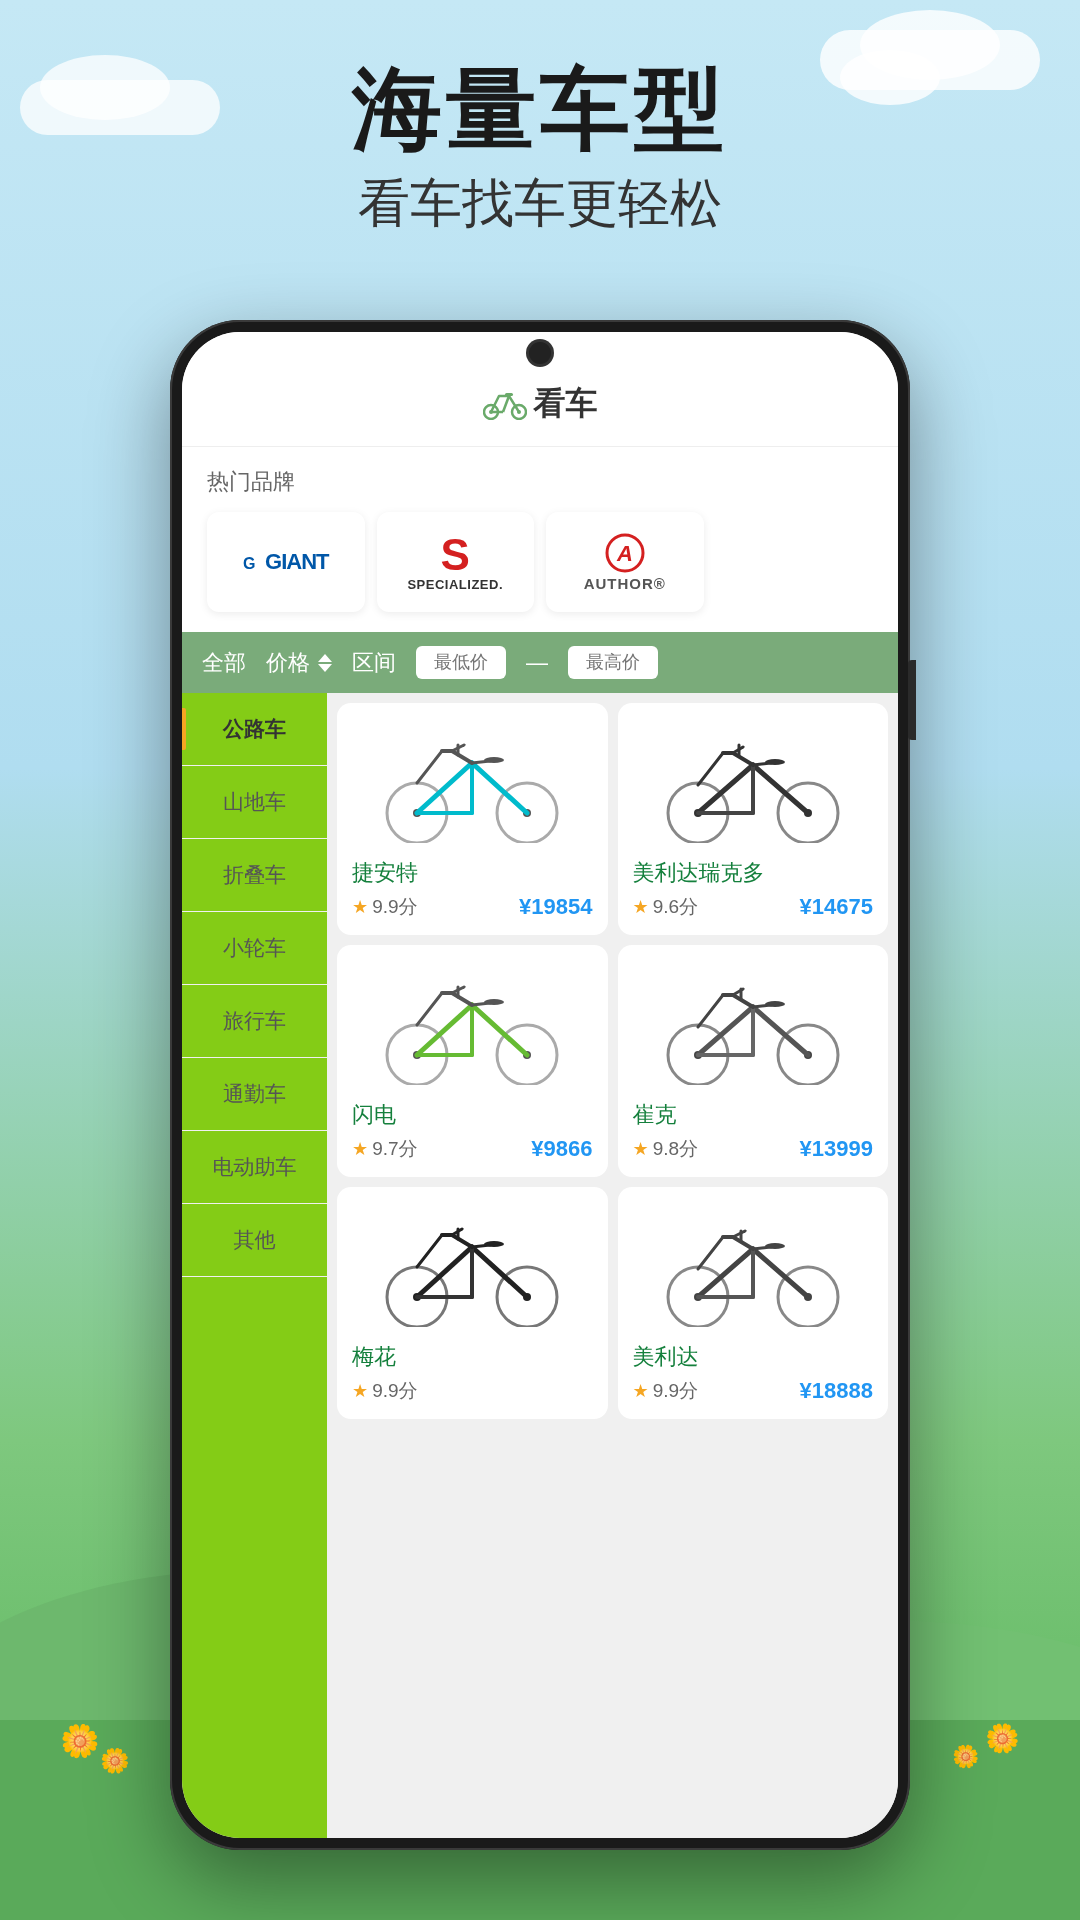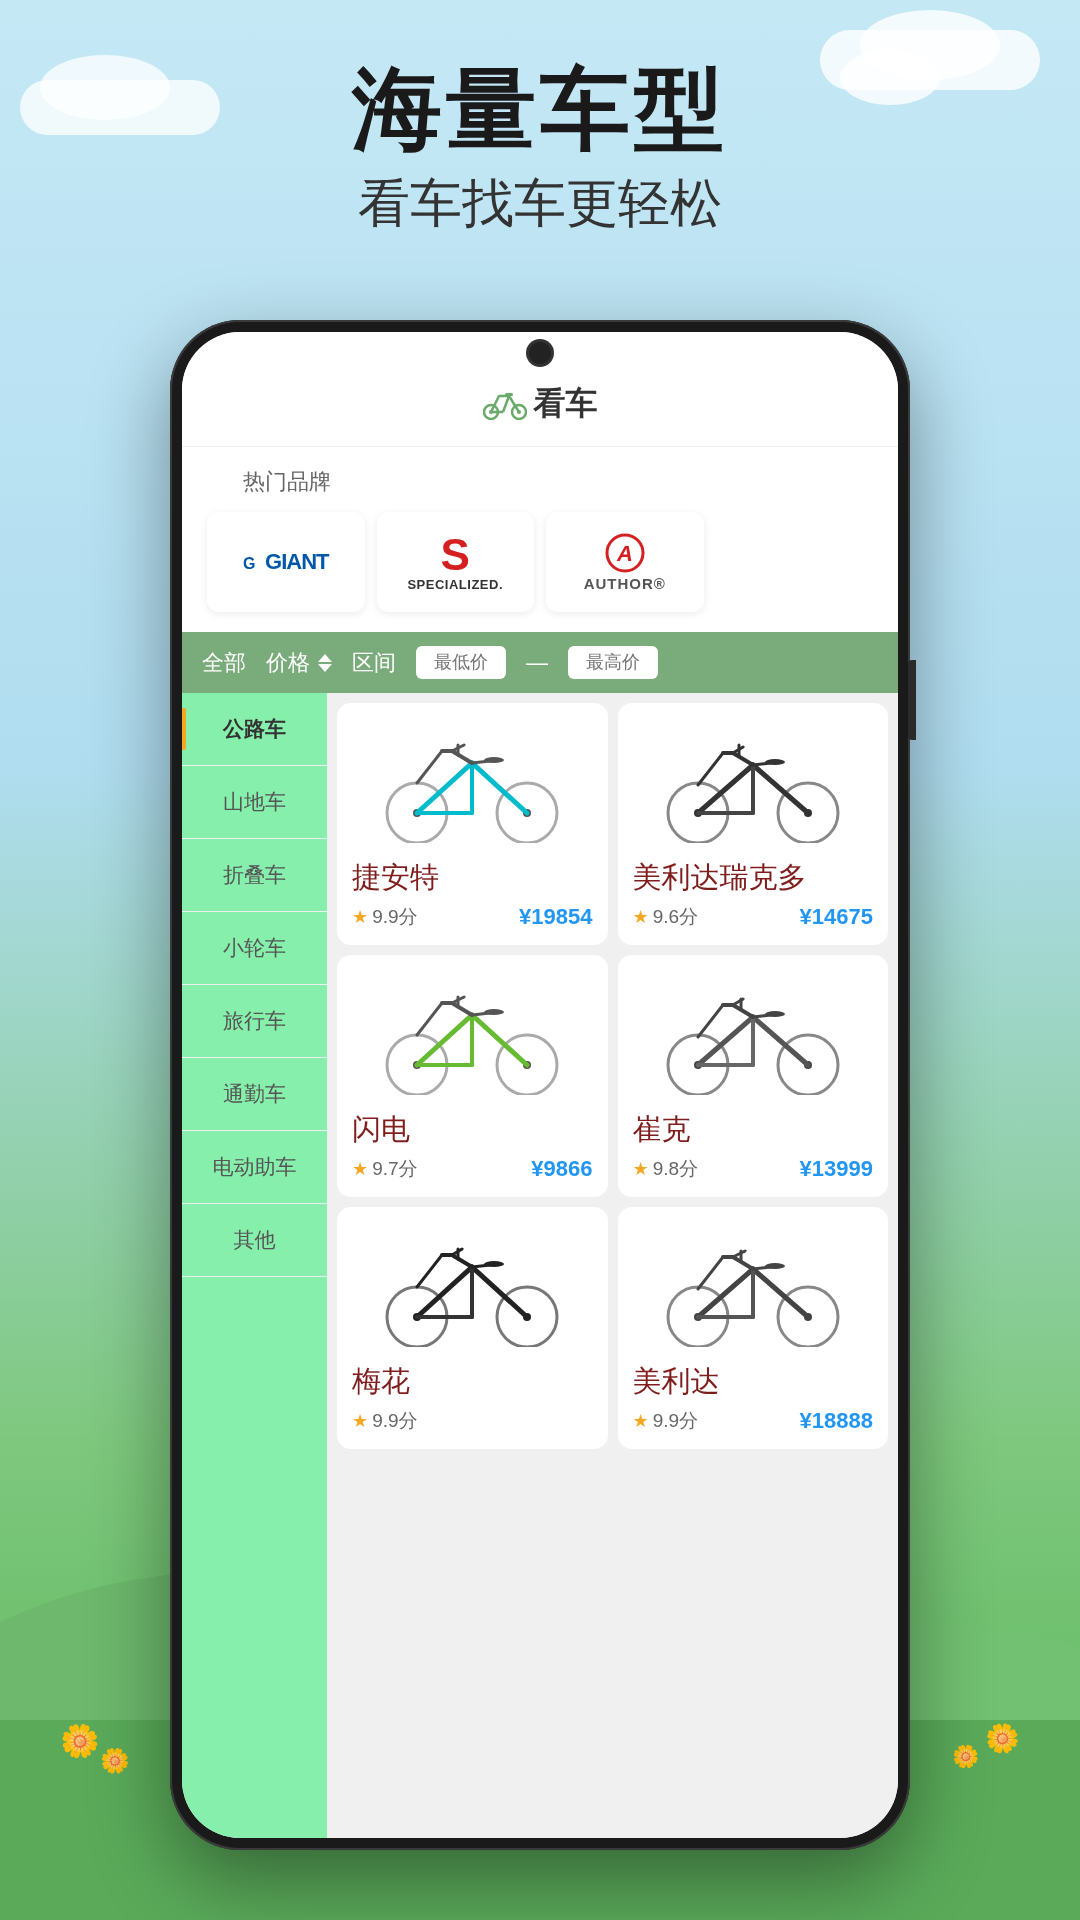--- a/index.html
+++ b/index.html
@@ -116,21 +116,20 @@
 
     
     .brands-section {
       background: white;
       padding: 20px 25px;
     }
     .brands-label {
       font-size: 22px;
       color: #666;
       margin-bottom: 15px;
-      margin-left: 36px;
     }
     .brands-grid {
       display: grid;
       grid-template-columns: repeat(4, 1fr);
       gap: 12px;
     }
     .brand-card {
       background: white;
       border-radius: 12px;
       padding: 18px 10px;
@@ -203,21 +202,21 @@
     
     .main-content {
       display: flex;
       flex: 1;
       overflow: hidden;
     }
 
     
     .sidebar {
       width: 145px;
-      background: #86efac;
+      background: #84cc16;
       flex-shrink: 0;
       overflow-y: auto;
     }
     .sidebar-item {
       padding: 22px 10px;
       text-align: center;
       font-size: 21px;
       color: #555;
       border-bottom: 1px solid #f0f0f0;
       position: relative;
@@ -257,22 +256,22 @@
     }
     .product-image {
       width: 100%;
       height: 130px;
       display: flex;
       align-items: center;
       justify-content: center;
       margin-bottom: 10px;
     }
     .product-name {
-      font-size: 29px;
-      color: #7f1d1d;
+      font-size: 22px;
+      color: #15803d;
       font-weight: 500;
       margin-bottom: 6px;
       font-family: Liberation Serif, serif;
     }
     .product-rating-price {
       display: flex;
       align-items: center;
       justify-content: space-between;
     }
     .rating {

